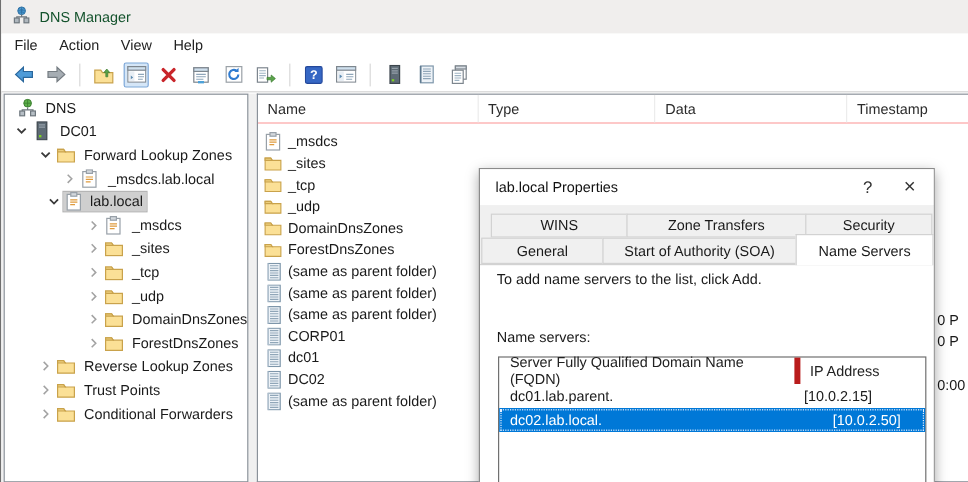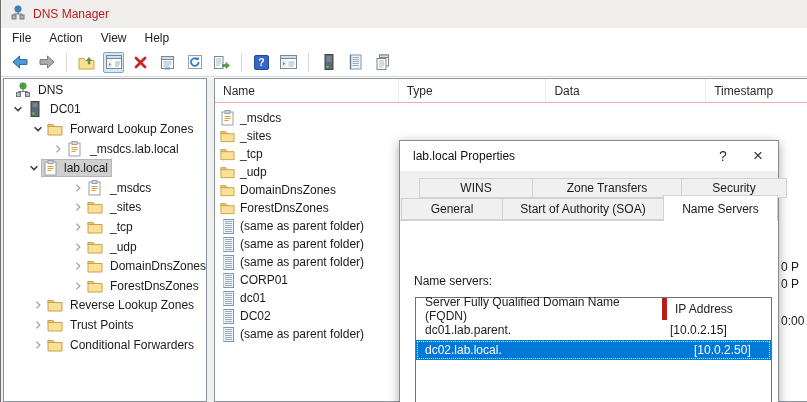--- a/index.html
+++ b/index.html
@@ -2,21 +2,21 @@
 <html><head>
 <meta charset="utf-8">
 <style>
   * { margin:0; padding:0; box-sizing:border-box; }
   html,body { background:#fff; }
   body { font-family:"Liberation Sans","DejaVu Sans",sans-serif; font-size:12px; color:#1a1a1a; }
   .window { position:relative; width:807px; height:402px; overflow:hidden; background:#fff; border-left:1px solid #6f6f6f; }
 
   
   .titlebar { position:absolute; left:0; top:0; width:100%; height:28px; background:#f0eeed; display:flex; align-items:center; padding-left:9px; }
-  .titlebar .app-title { margin-left:7px; color:#b91c1c; }
+  .titlebar .app-title { margin-left:7px; color:#14532d; }
 
   
   .menubar { position:absolute; left:0; top:28px; width:100%; height:20px; background:#fff; display:flex; align-items:center; padding-left:2px; }
   .menu-item { padding:2px 9px; color:#222; }
 
   
   .toolbar { position:absolute; left:0; top:48px; width:100%; height:29px; background:#fff; border-bottom:1px solid #d4d4d4; display:flex; align-items:center; padding-left:8px; gap:6px; }
   .tb-btn { width:21px; height:21px; display:flex; align-items:center; justify-content:center; border:1px solid transparent; }
   .tb-btn.pressed { background:#d5e6f7; border:1px solid #7da7d8; border-radius:2px; }
   .tb-sep { width:1px; height:19px; background:#d9d9d9; margin:0 3px; }
@@ -46,21 +46,21 @@
   .ts-frag { position:absolute; white-space:nowrap; color:#1a1a1a; }
 
   
   .dialog { position:absolute; left:398px; top:140px; width:380px; height:300px; background:#f0f0f0; border:1px solid #8b8b8b; box-shadow:0 3px 10px rgba(0,0,0,0.35); z-index:10; }
   .dlg-titlebar { position:absolute; left:0; top:0; right:0; height:30px; background:#fff; display:flex; align-items:center; padding:0 12px 0 13px; }
   .dlg-title { color:#111; }
   .dlg-controls { margin-left:auto; display:flex; align-items:center; gap:20px; }
   .dlg-help { color:#333; font-size:14px; width:14px; text-align:center; }
   .dlg-close { color:#333; font-size:17px; width:16px; text-align:center; line-height:16px; }
   .dlg-tabs { position:absolute; left:0; top:30px; right:0; height:49px; background:#f0f0f0; }
-  .tab-row1 { position:absolute; left:19px; top:7px; display:flex; }
+  .tab-row1 { position:absolute; left:9px; top:7px; display:flex; }
   .tab-row2 { position:absolute; left:1px; top:27px; display:flex; }
   .tab { height:20px; display:flex; align-items:center; justify-content:center; background:#f0f0f0; border:1px solid #d2d2d2; margin-right:-1px; color:#1a1a1a; }
   .tab-row2 .tab { height:22px; }
   .tab.active { background:#fff; border-bottom:none; height:26px; margin-top:-3px; position:relative; z-index:3; }
   .dlg-page { position:absolute; left:0; top:79px; right:0; bottom:0; background:#fff; border-top:1px solid #d2d2d2; z-index:1; }
   .dlg-desc { position:absolute; left:14px; top:5px; color:#1a1a1a; }
   .dlg-nslabel { position:absolute; left:14px; top:53px; }
   .ns-listbox { position:absolute; left:15px; top:76px; width:357px; height:160px; background:#fff; border:1px solid #707070; }
   .ns-header { display:flex; height:22px; align-items:center; color:#222; }
   .ns-col1 { width:246px; padding-left:9px; }
@@ -267,21 +267,21 @@
           </span>
           <span class="tree-icon">
             <svg width="15" height="16" viewBox="0 0 15 16">
               <rect x="2" y="2" width="11" height="13" fill="#fff" stroke="#98a0a8"></rect>
               <rect x="5" y="0.5" width="5" height="3" fill="#d3d8dd" stroke="#98a0a8"></rect>
               <path d="M4.5 6.5h6M4.5 8.5h6M4.5 10.5h4" stroke="#e09b3d" stroke-width="1"></path>
             </svg>
           </span>
           <span class="tree-label">_msdcs.lab.local</span>
         </div>
-        <div class="tree-row" style="padding-left: 22px;">
+        <div class="tree-row" style="padding-left: 33px;">
           <span class="chev">
             <svg width="10" height="10" viewBox="0 0 10 10">
               <path d="M1.6 3.2 5 6.6 8.4 3.2" fill="none" stroke="#3b3b3b" stroke-width="1.5"></path>
             </svg>
           </span>
           <span class="tree-sel">
             <span class="tree-icon">
               <svg width="15" height="16" viewBox="0 0 15 16">
                 <rect x="2" y="2" width="11" height="13" fill="#fff" stroke="#98a0a8"></rect>
                 <rect x="5" y="0.5" width="5" height="3" fill="#d3d8dd" stroke="#98a0a8"></rect>
@@ -576,20 +576,21 @@
           <div class="tab" style="width: 150px;">Zone Transfers</div>
           <div class="tab" style="width: 106px;">Security</div>
         </div>
       <div class="tab-row2" id="tabRow2">
           <div class="tab" style="width: 102px;">General</div>
           <div class="tab" style="width: 162px;">Start of Authority (SOA)</div>
           <div class="tab active" style="width: 115px;">Name Servers</div>
         </div>
     </div>
     <div class="dlg-page">
+      <div class="dlg-desc">To add name servers to the list, click Add.</div>
       <div class="dlg-nslabel">Name servers:</div>
       <div class="ns-listbox">
         <div class="ns-header">
           <div class="ns-col1">Server Fully Qualified Domain Name (FQDN)</div>
           <div class="ns-col2">IP Address</div>
         </div>
         <div id="nsRows">
             <div class="ns-row">
               <div class="ns-col1">dc01.lab.parent.</div>
               <div class="ns-col2">[10.0.2.15]</div>

